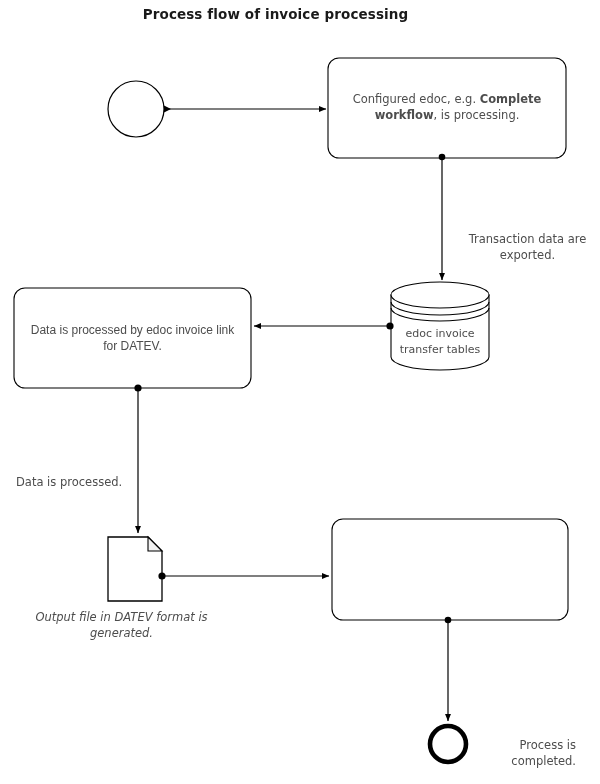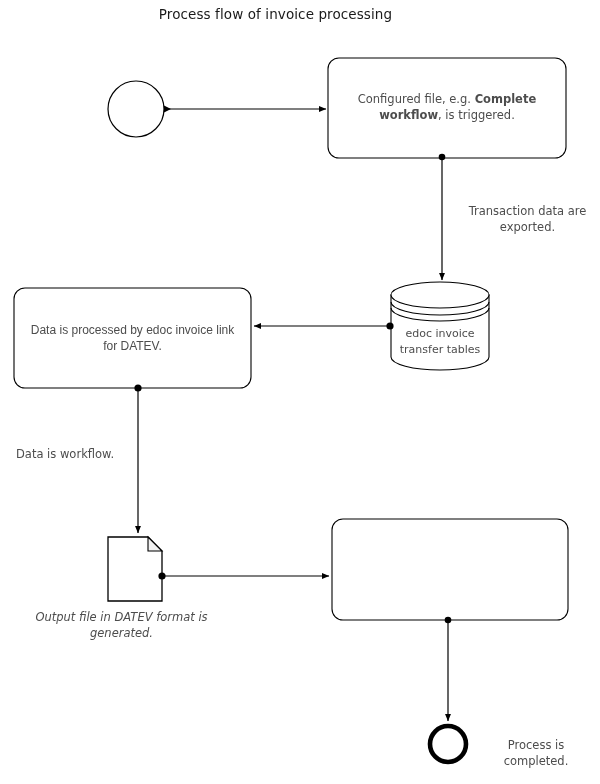--- a/index.html
+++ b/index.html
@@ -35,31 +35,32 @@
     color: #4d4d4d;
     white-space: pre-line;
   }
   .title {
     position: absolute;
     left: 0;
     top: 6px;
     width: 551px;
     text-align: center;
     font-size: 13.5px;
-    font-weight: normal;
+    font-weight: bold;
     color: #1a1a1a;
     letter-spacing: 0.1px;
   }
   .edge-label {
     position: absolute;
     text-align: center;
     font-size: 11.5px;
     line-height: 1.4;
     color: #4d4d4d;
     white-space: pre-line;
+    margin-top: 28px;
   }
   .caption {
     position: absolute;
     text-align: center;
     font-size: 11.5px;
     line-height: 1.4;
     color: #4d4d4d;
     white-space: pre-line;
   }
   
@@ -136,32 +137,32 @@
       <circle cx="162" cy="576" r="3.6" fill="#000000"></circle>
     </g>
 
     <g>
       <line x1="448" y1="621" x2="448" y2="721" stroke="#000000" stroke-width="1.2" marker-end="url(#arrowhead)"></line>
       <circle cx="448" cy="620" r="3.3" fill="#000000"></circle>
     </g>
   </svg>
 
 
-  <div class="node-text box-label" style="left:345px; top:92px; width:204px;"><span>Configured file, e.g. </span><b>Complete workflow</b><span>, is triggered.</span></div>
+  <div class="node-text box-label" style="left:345px; top:92px; width:204px;"><span>Configured edoc, e.g. </span><b>Complete workflow</b><span>, is processing.</span></div>
 
   <div class="edge-label" style="left:455px; top:203px; width:145px;">Transaction data are
 exported.</div>
 
   <div class="node-text box-label-sans" style="left:22px; top:322px; width:221px;">Data is processed by edoc invoice link
 for DATEV.</div>
 
   <div class="node-text cyl-label" style="left:392px; top:326px; width:96px;">edoc invoice
 transfer tables</div>
 
-  <div class="edge-label" style="left:16px; top:446px; width:116px; text-align:left;">Data is workflow.</div>
+  <div class="edge-label" style="left:16px; top:446px; width:116px; text-align:left;">Data is processed.</div>
 
   <div class="caption" style="left:18px; top:609px; width:207px;font-style:italic;">Output file in DATEV format is
 generated.</div>
 
 
-  <div class="caption" style="left:478px; top:737px; width:116px; text-align:center;">Process is completed.</div>
+  <div class="caption" style="left:460px; top:737px; width:116px; text-align:right;">Process is completed.</div>
 
 </div>
 
 </body></html>

